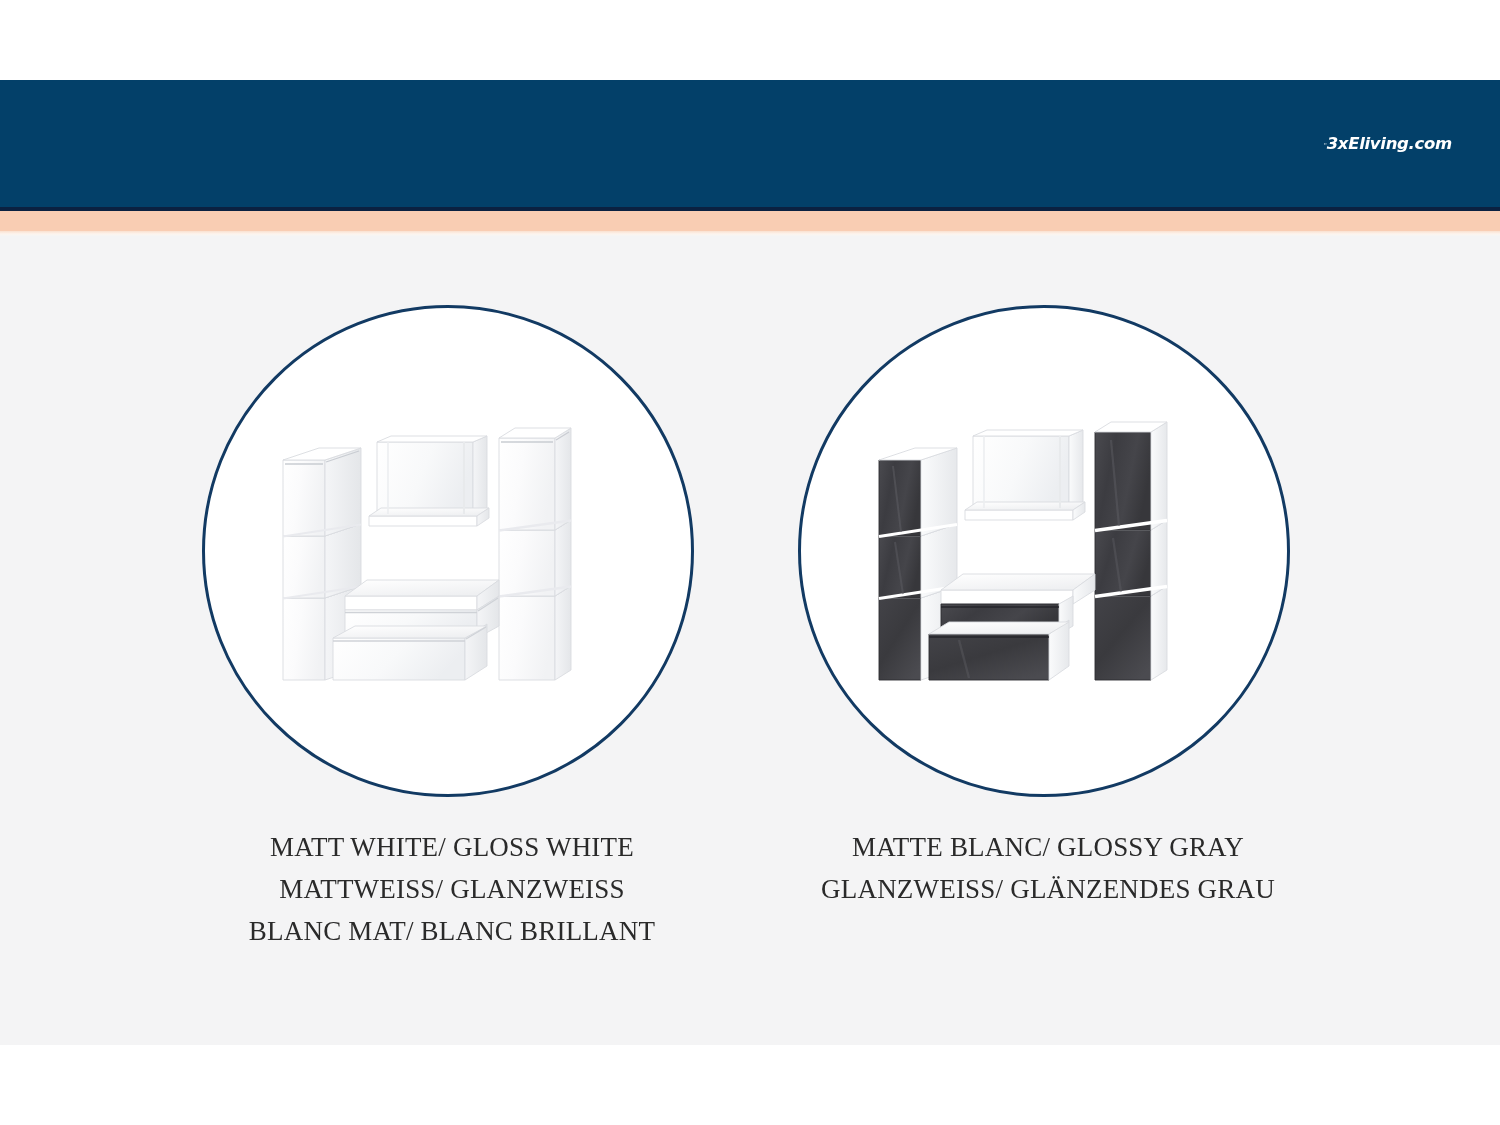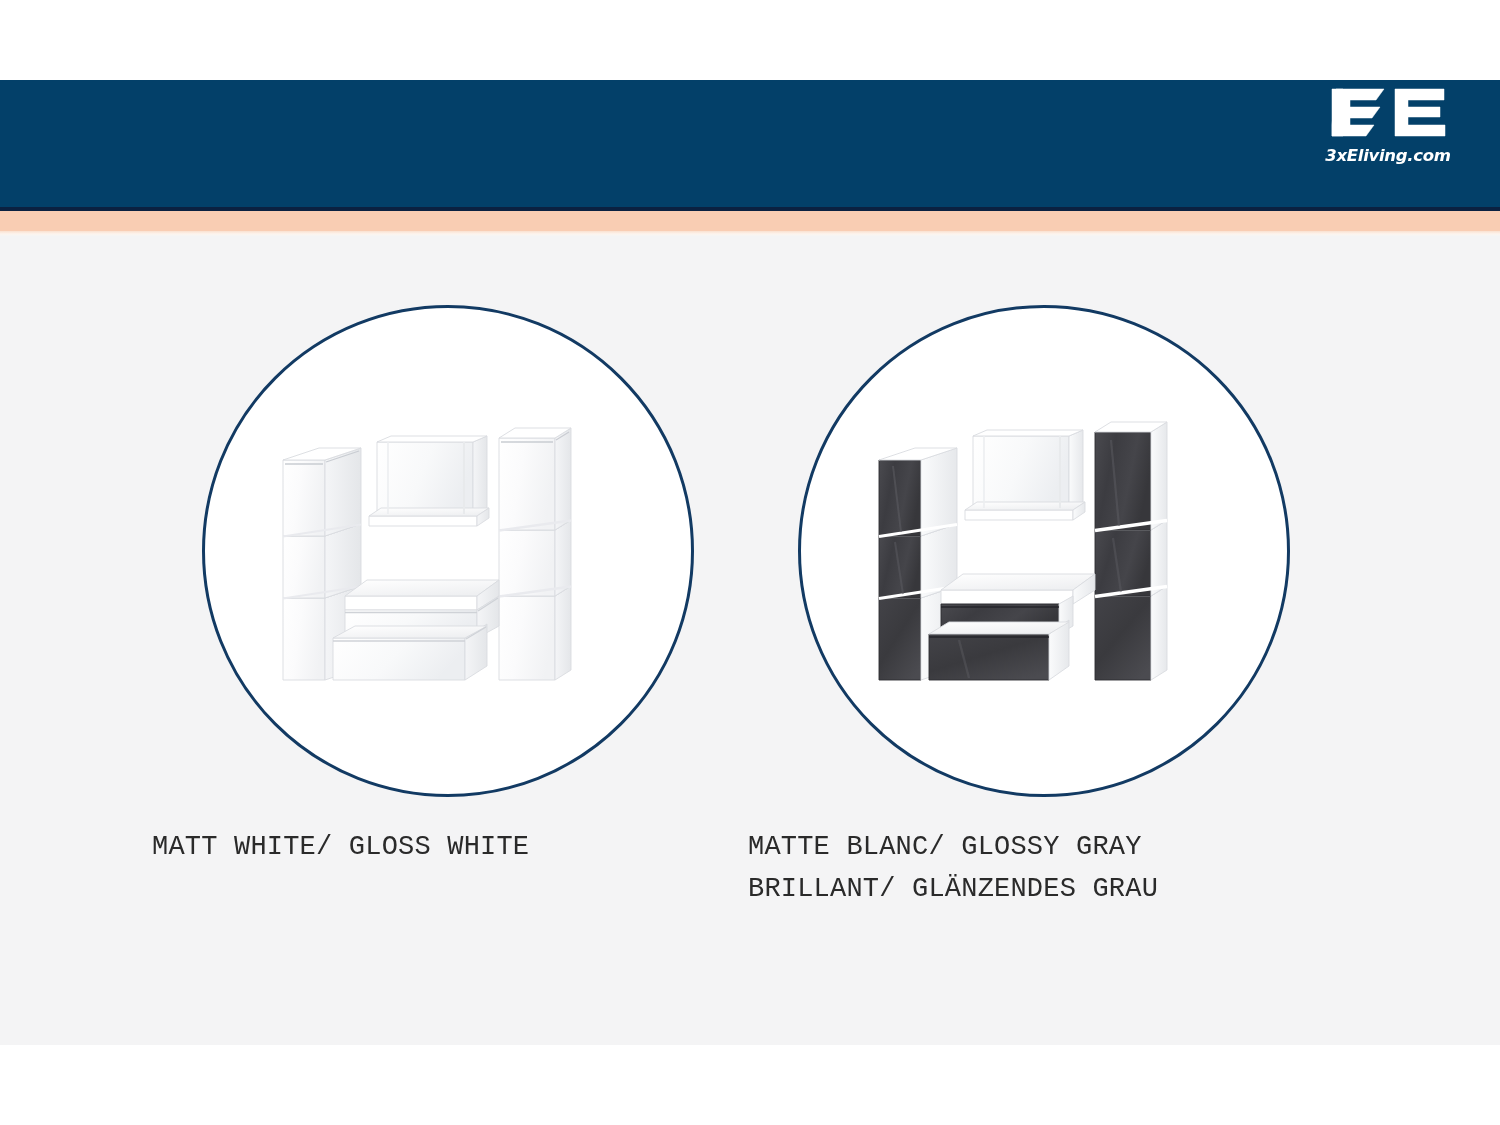--- a/index.html
+++ b/index.html
@@ -52,25 +52,25 @@
     top: 231px;
     width: 1500px;
     height: 5px;
     background: linear-gradient(to bottom, #fae1d0 0%, #fdf4ee 60%, #f5f5f5 100%);
   }
 
   
   .logo {
     position: absolute;
     right: 48px;
-    top: 83px;
+    top: 96px;
     width: 128px;
     height: 96px;
     display: flex;
-    flex-direction: column;
+    flex-direction: row;
     align-items: center;
     justify-content: flex-start;
   }
   .logo-mark {
     width: 120px;
     height: 64px;
     display: block;
   }
   .logo-wordmark {
     margin-top: 1px;
@@ -133,22 +133,23 @@
     height: 492px;
   }
   .scene svg { display: block; }
 
   
   .caption {
     position: absolute;
     left: 0;
     top: 590px;
     width: 600px;
+    text-align: center;
     color: #2a2a2a;
-    font-family: Liberation Mono, monospace;
+    font-family: Liberation Serif, serif;
     font-weight: 300;
     font-size: 27px;
     line-height: 42px;
     letter-spacing: 0.2px;
   }
   .caption .line { display: block; white-space: nowrap; }
 </style>
 </head>
 <body>
 
@@ -261,20 +262,22 @@
                 <polygon points="260,330 282,316 282,358 260,372" fill="url(#wSide)"></polygon>
                 <polygon points="128,330 150,318 282,318 260,330" fill="url(#wTop)"></polygon>
                 <line x1="128" y1="333" x2="260" y2="333" stroke="#cfd2d7" stroke-width="1.6"></line>
                 <line x1="261" y1="331" x2="281" y2="319" stroke="#cfd2d7" stroke-width="1.4"></line>
               </g>
             </svg>
           </div>
         </div>
         <div class="caption">
           <span class="line">MATT WHITE/ GLOSS WHITE</span>
+          <span class="line">MATTWEISS/ GLANZWEISS</span>
+          <span class="line">BLANC MAT/ BLANC BRILLANT</span>
         </div>
       </div>
 
       <div class="card card-right">
         <div class="circle">
           <div class="scene">
             <svg width="492" height="492" viewBox="0 0 492 492" aria-hidden="true">
               <defs>
                 <linearGradient id="gFront" x1="0" y1="0" x2="1" y2="0.35">
                   <stop offset="0%" stop-color="#4a4a4f"></stop>
@@ -360,19 +363,19 @@
                 <polygon points="248,326 268,312 268,358 248,372" fill="url(#gwSide)"></polygon>
                 <polygon points="128,326 148,314 268,314 248,326" fill="url(#gwTop)"></polygon>
                 <line x1="128" y1="329" x2="248" y2="329" stroke="#24242a" stroke-width="1.4"></line>
                 <line x1="158" y1="332" x2="168" y2="370" stroke="#5d5d63" stroke-width="2.4" opacity="0.45"></line>
               </g>
             </svg>
           </div>
         </div>
         <div class="caption">
           <span class="line">MATTE BLANC/ GLOSSY GRAY</span>
-          <span class="line">BRILLANT/ GLÄNZENDES GRAU</span>
+          <span class="line">GLANZWEISS/ GLÄNZENDES GRAU</span>
         </div>
       </div>
 
     </div>
   </div>
 </div>
 
 </body></html>

